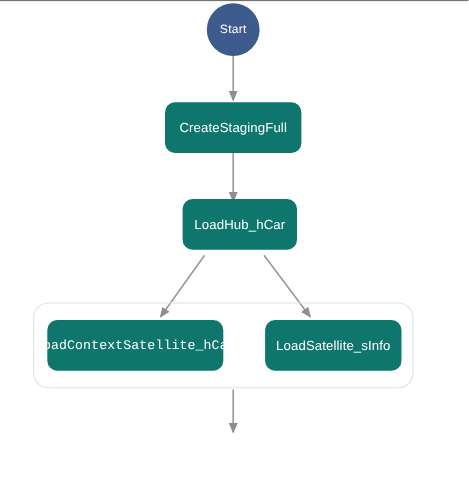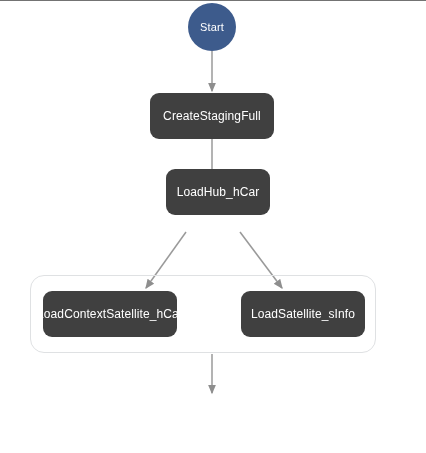--- a/index.html
+++ b/index.html
@@ -35,21 +35,21 @@
   }
   .node-terminal {
     border-radius: 50%;
     background: #3d5b8c;
     color: #ffffff;
     font-size: 11px;
     letter-spacing: 0.2px;
   }
   .node-task {
     border-radius: 9px;
-    background: #404040;
+    background: #0f766e;
     color: #ffffff;
     font-size: 12px;
     letter-spacing: 0.1px;
     padding: 0 8px;
   }
   .group-box {
     position: absolute;
     box-sizing: border-box;
     border: 1.4px solid #dfe1e3;
     border-radius: 14px;
@@ -80,25 +80,25 @@
   <div class="group-box" style="left:30px; top:274px; width:346px; height:78px;"></div>
 
   <div class="node node-terminal" style="left:188px; top:2px; width:48px; height:48px;">
     <span>Start</span>
   </div>
 
   <div class="node node-task" style="left:150px; top:92px; width:124px; height:46px;">
     <span>CreateStagingFull</span>
   </div>
 
-  <div class="node node-task" style="left:166px; top:168px; width:104px; height:46px;">
+  <div class="node node-task" style="left:166px; top:180px; width:104px; height:46px;">
     <span>LoadHub_hCar</span>
   </div>
 
-  <div class="node node-task" style="left:43px; top:290px; width:134px; height:46px;">
+  <div class="node node-task" style="left:43px; top:290px; width:160px; height:46px;font-family:Liberation Mono, monospace;">
     <span>LoadContextSatellite_hCar</span>
   </div>
 
   <div class="node node-task" style="left:241px; top:290px; width:124px; height:46px;">
     <span>LoadSatellite_sInfo</span>
   </div>
 
 
 </div>
 

